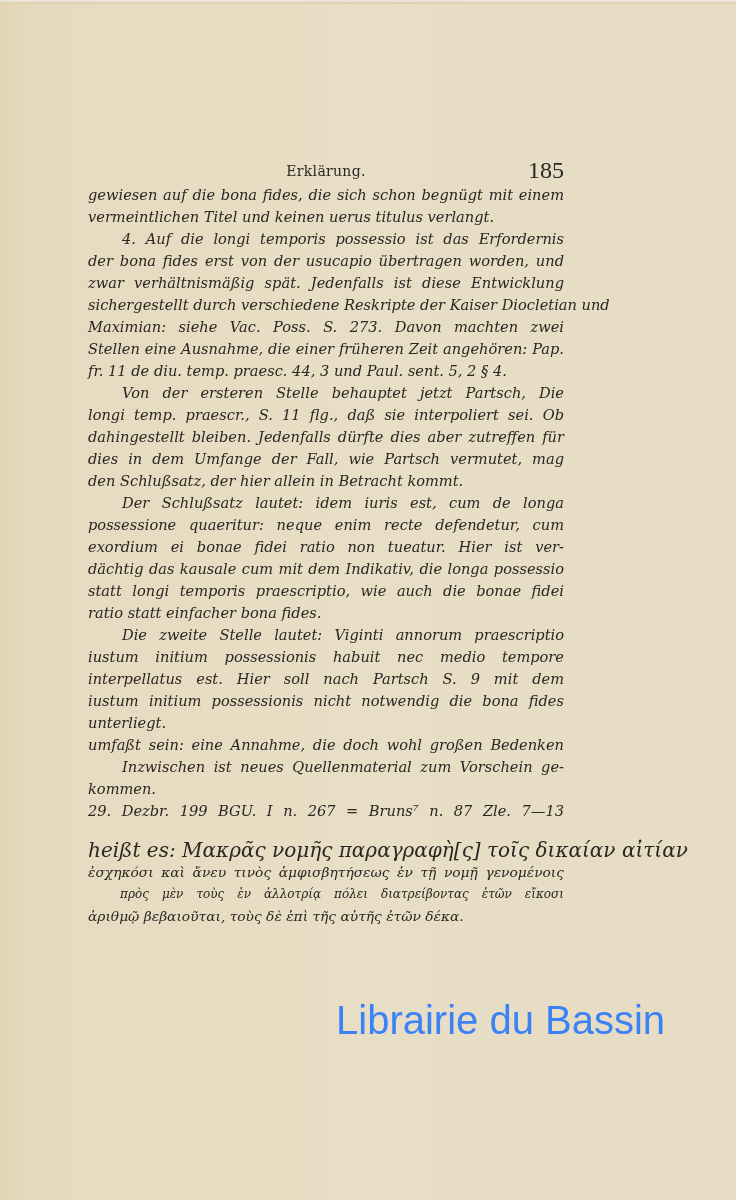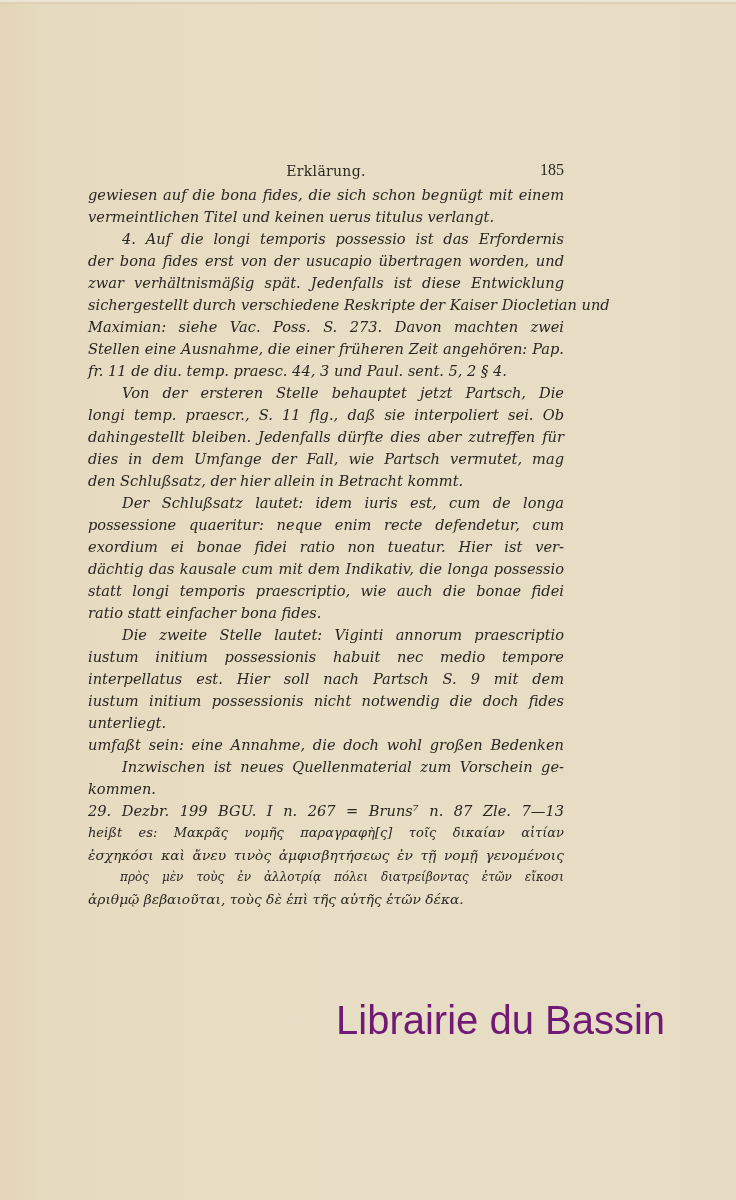--- a/index.html
+++ b/index.html
@@ -16,21 +16,21 @@
       font-family: "DejaVu Serif", serif; color: #2a2622;
       font-size: 14.6px; line-height: 22px;
     }
     .running-head { position: relative; height: 24px; }
     .rh-title {
       position: absolute; left: 0; right: 0; text-align: center; top: 0;
       font-family: "DejaVu Serif", serif; font-size: 14px; letter-spacing: 0.3px;
     }
     .rh-page {
       position: absolute; right: 0; top: -1px;
-      font-family: "Liberation Serif", serif; font-size: 16px;
+      font-family: "Liberation Serif", serif; font-size: 24px;
     }
     .line { white-space: nowrap; text-align: justify; text-align-last: justify; height: 22px; overflow: visible; font-style: italic; }
     .line.last { text-align-last: left; }
     .line.indent { padding-left: 34px; }
     .watermark {
       position: absolute; left: 336px; top: 996px; width: 390px;
       font-family: "Liberation Sans", sans-serif; font-size: 40px; line-height: 48px;
       color: #1a4fe0; white-space: nowrap;
     }
   </style>
@@ -61,26 +61,26 @@
       <div class="line last">den Schlußsatz, der hier allein in Betracht kommt.</div>
       <div class="line indent">Der Schlußsatz lautet: idem iuris est, cum de longa</div>
       <div class="line">possessione quaeritur: neque enim recte defendetur, cum</div>
       <div class="line">exordium ei bonae fidei ratio non tueatur.  Hier ist ver-</div>
       <div class="line">dächtig das kausale cum mit dem Indikativ, die longa possessio</div>
       <div class="line">statt longi temporis praescriptio, wie auch die bonae fidei</div>
       <div class="line last">ratio statt einfacher bona fides.</div>
       <div class="line indent">Die zweite Stelle lautet: Viginti annorum praescriptio</div>
       <div class="line">iustum initium possessionis habuit nec medio tempore</div>
       <div class="line">interpellatus est.  Hier soll nach Partsch S. 9 mit dem</div>
-      <div class="line">iustum initium possessionis nicht notwendig die doch fides</div>
+      <div class="line">iustum initium possessionis nicht notwendig die bona fides</div>
       <div class="line last">unterliegt.</div>
       <div class="line">umfaßt sein: eine Annahme, die doch wohl großen Bedenken</div>
       <div class="line indent">Inzwischen ist neues Quellenmaterial zum Vorschein ge-</div>
       <div class="line last">kommen.</div>
       <div class="line">29. Dezbr. 199 BGU. I n. 267 = Bruns⁷ n. 87 Zle. 7—13</div>
-      <div class="line greek-line" style="font-size: 13px;">heißt es: Μακρᾶς νομῆς παραγραφὴ[ς] τοῖς δικαίαν αἰτίαν</div>
+      <div class="line greek-line" style="font-size: 20px; margin-top: 17px;">heißt es: Μακρᾶς νομῆς παραγραφὴ[ς] τοῖς δικαίαν αἰτίαν</div>
       <div class="line greek-line" style="font-size: 13.8px;">ἐσχηκόσι καὶ ἄνευ τινὸς ἀμφισβητήσεως ἐν τῇ νομῇ γενομένοις</div>
       <div class="line greek-line" style="font-size: 12px; margin-left: 32px;">πρὸς μὲν τοὺς ἐν ἀλλοτρίᾳ πόλει διατρείβοντας ἐτῶν εἴκοσι</div>
       <div class="line last greek-line" style="font-size: 13.8px;">ἀριθμῷ βεβαιοῦται, τοὺς δὲ ἐπὶ τῆς αὐτῆς ἐτῶν δέκα.</div>
     </div>
 </div>
 
-<div class="watermark" style="color: #701a75;">Librairie du Bassin</div>
+<div class="watermark" style="color: #3b82f6;">Librairie du Bassin</div>
 
 </body></html>

